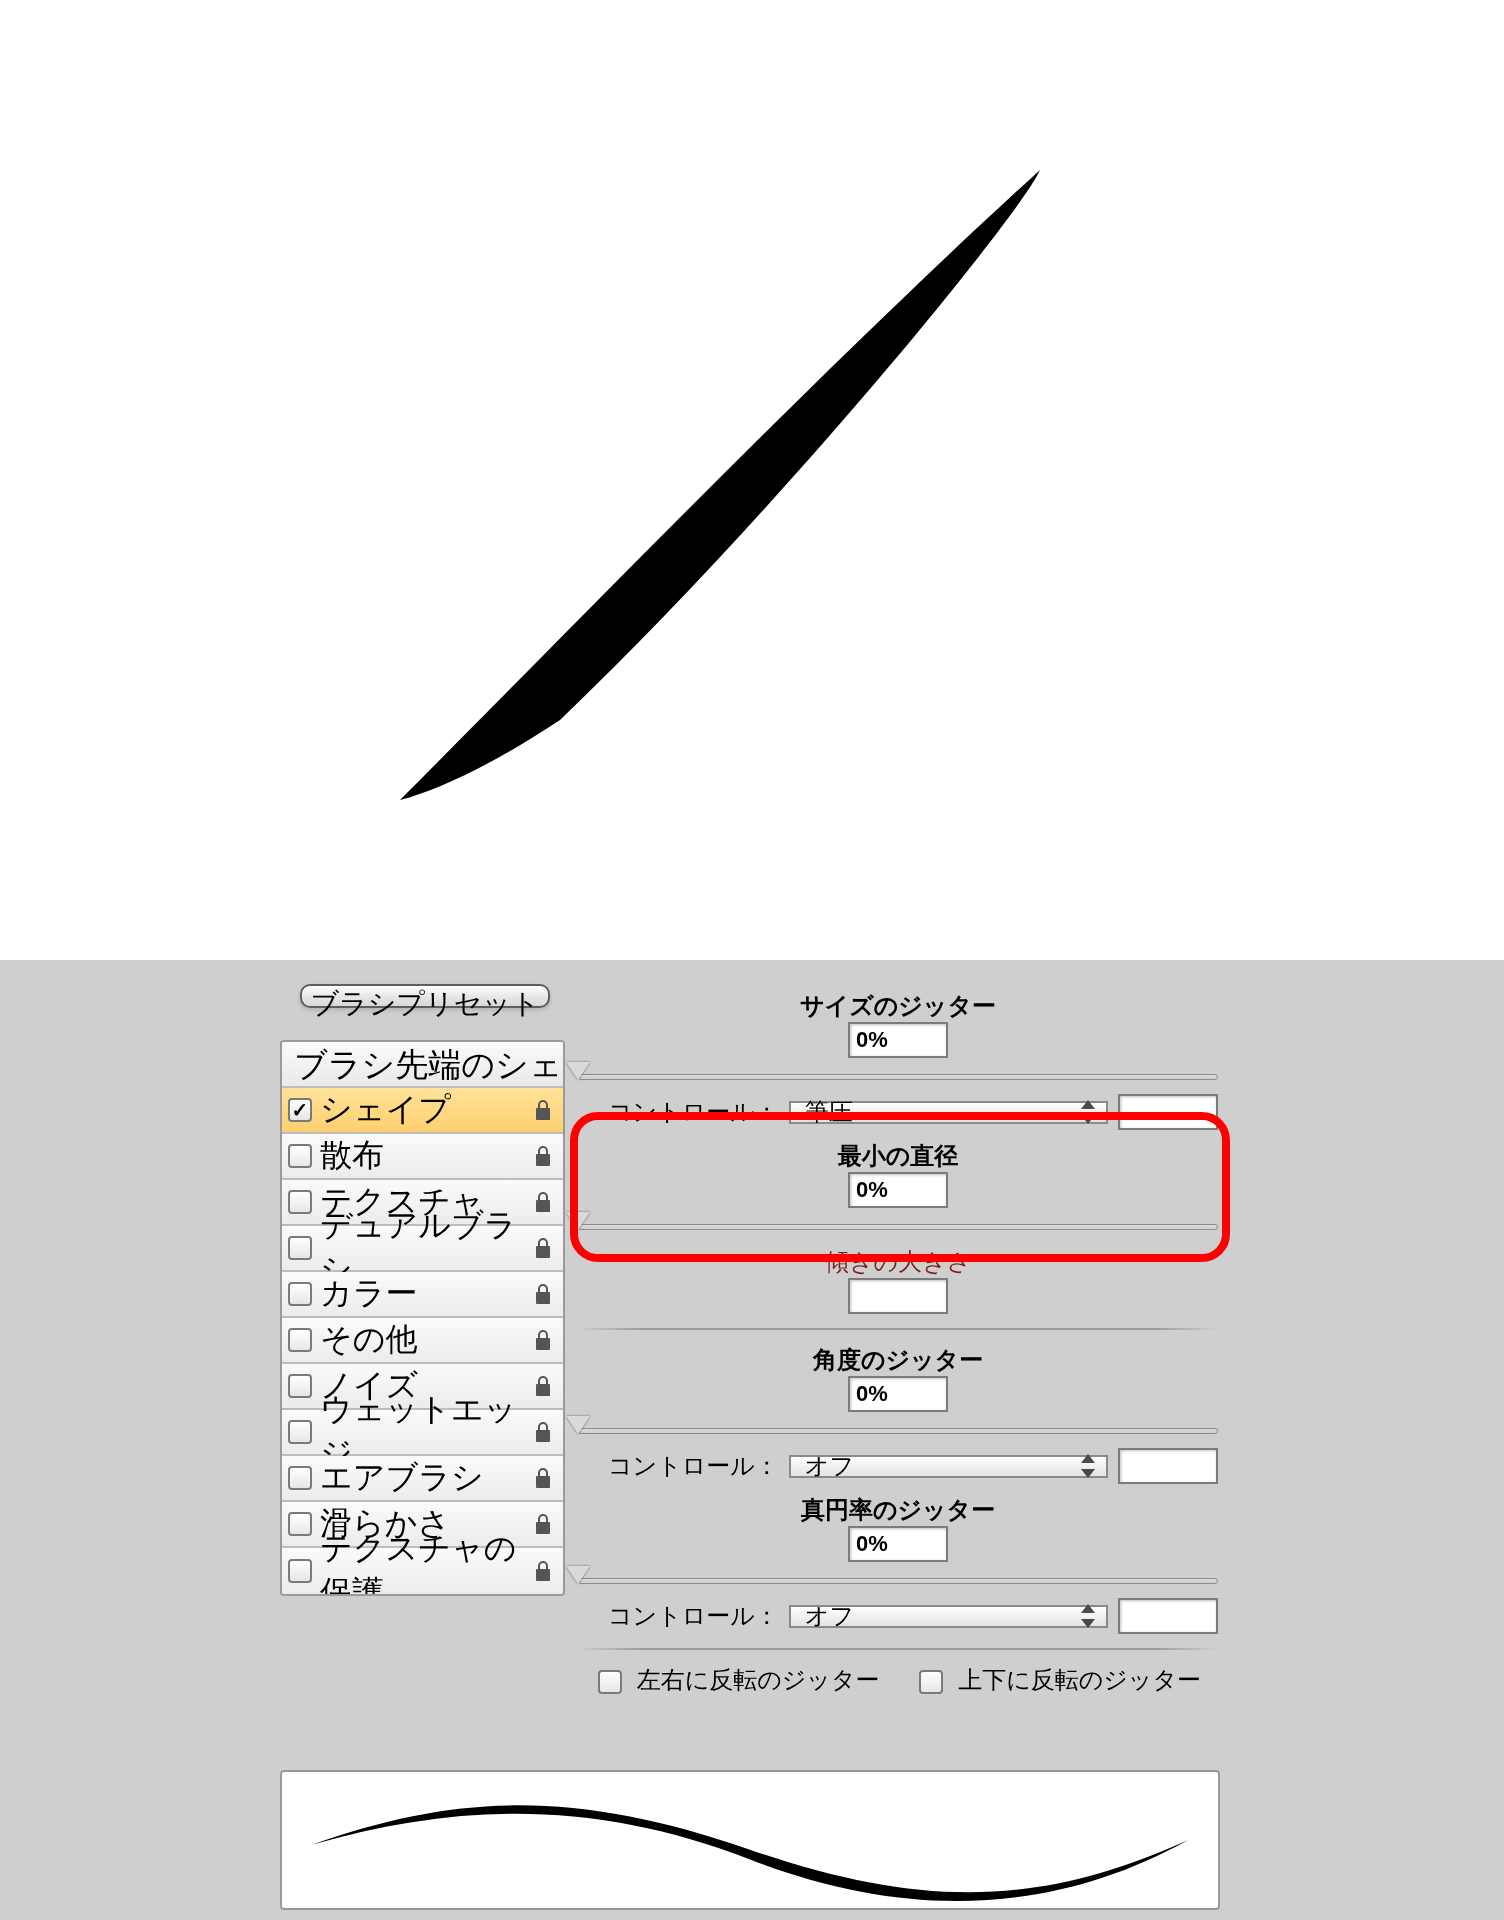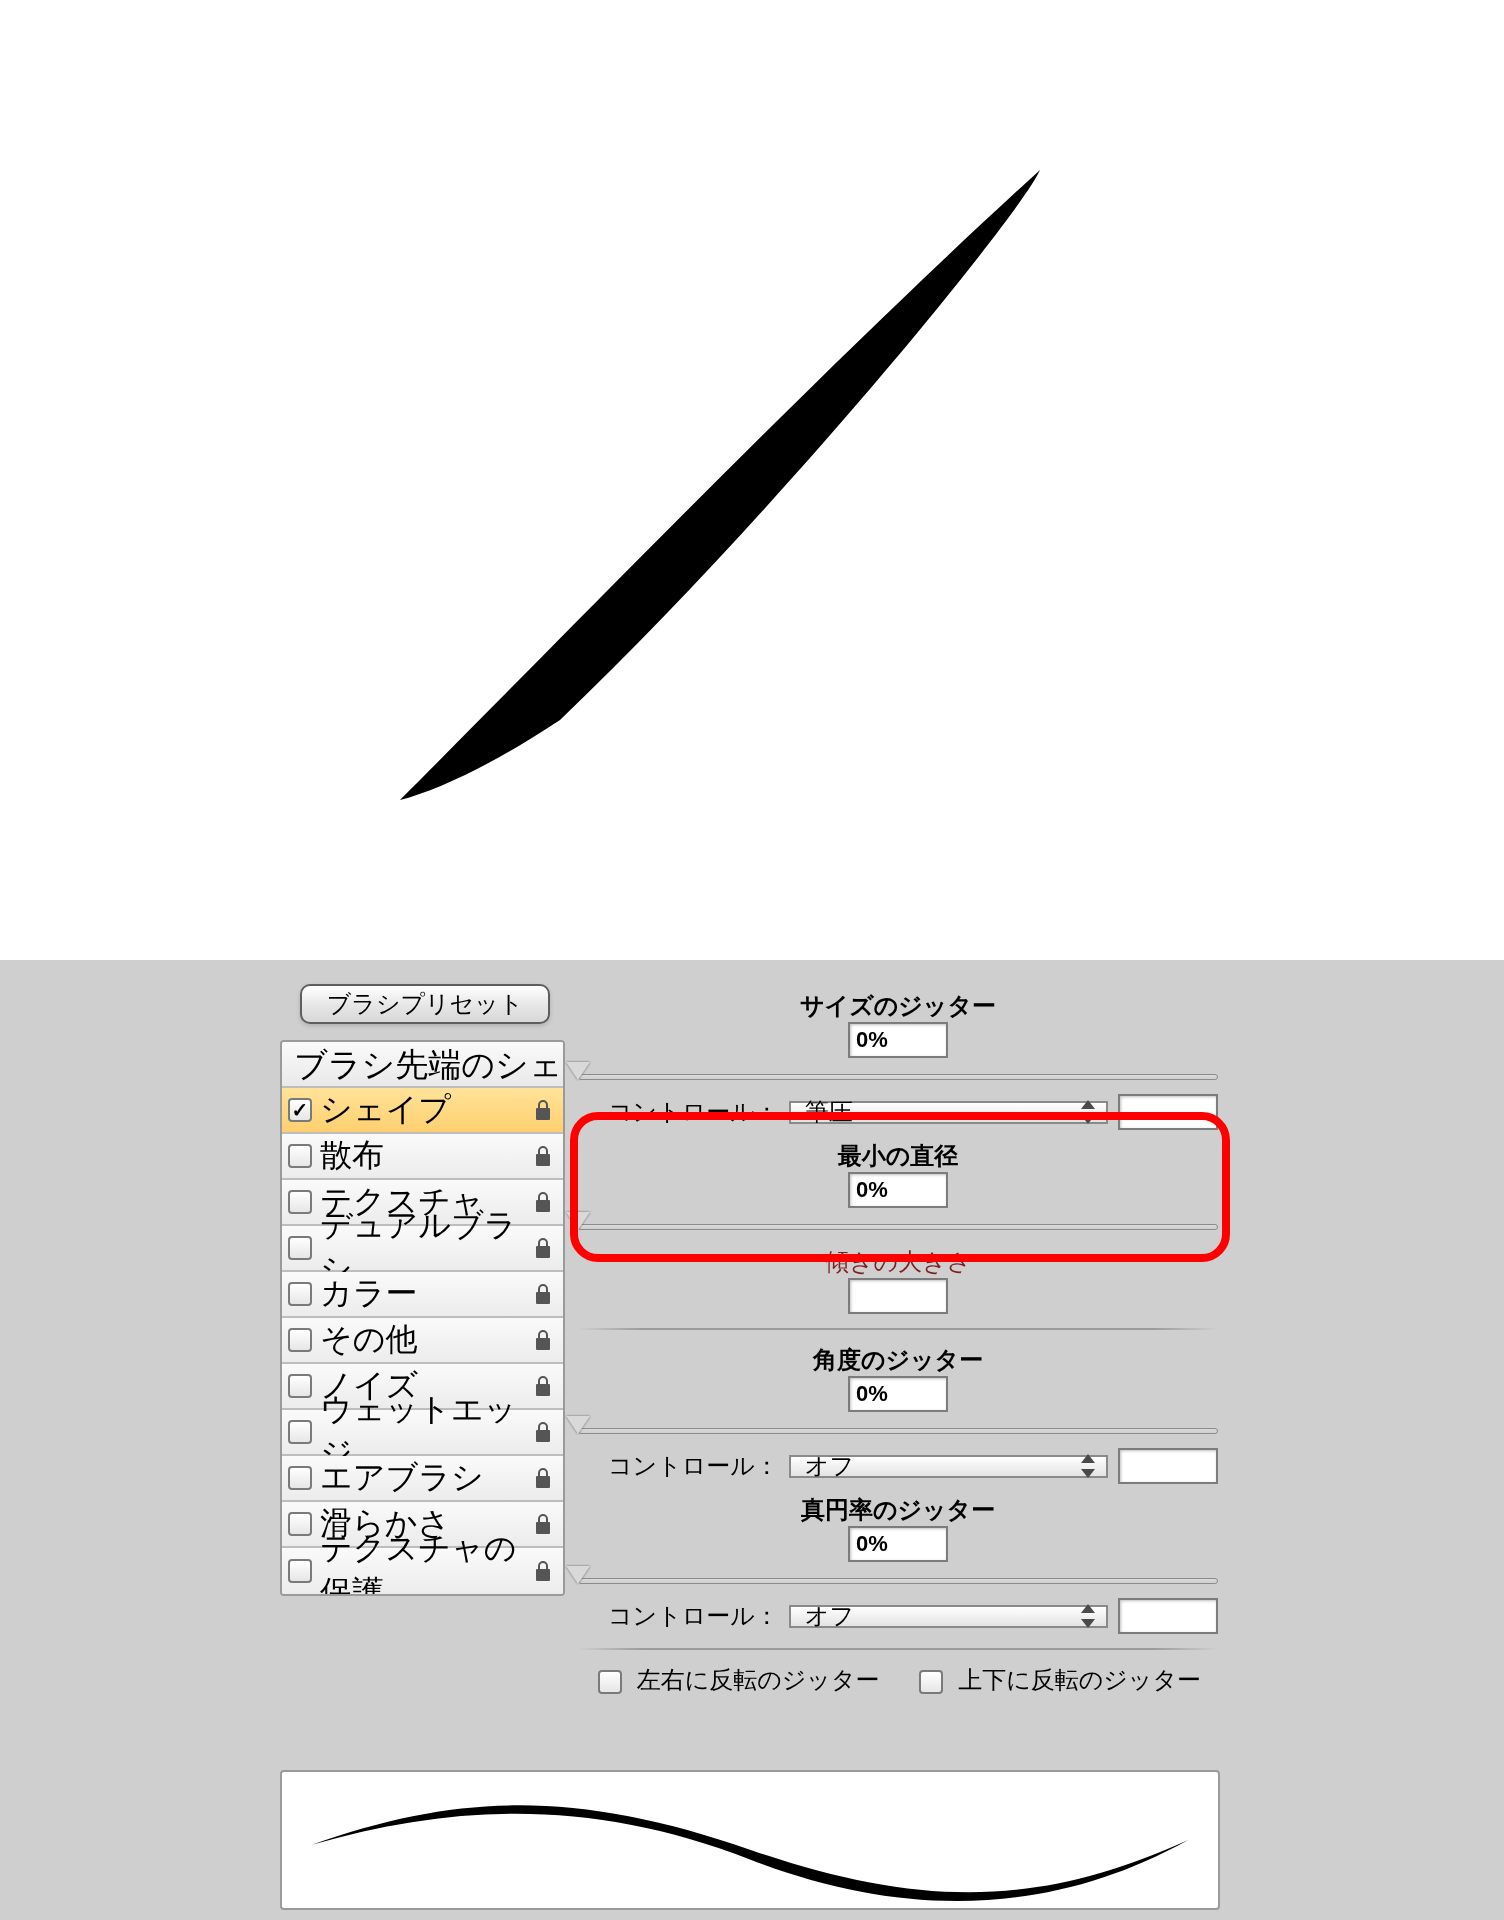--- a/index.html
+++ b/index.html
@@ -23,28 +23,28 @@
     position: relative;
     padding-top: 22px;
   }
 
   
   .preset-btn {
     position: absolute;
     left: 300px;
     top: 24px;
     width: 250px;
-    height: 40px;
+    height: 24px;
     border: 2px solid #5e5e5e;
     border-radius: 10px;
     background: linear-gradient(#ffffff,#e6e6e6 55%,#d8d8d8);
     box-shadow: 0 1px 0 #fff inset, 0 2px 4px rgba(0,0,0,.15);
     text-align: center;
     line-height: 36px;
-    font-size: 24px;
+    font-size: 28px;
     font-weight: 500;
   }
 
   
   .side-list {
     position: absolute;
     left: 280px;
     top: 80px;
     width: 285px;
     background: linear-gradient(#f6f6f6,#ececec);

